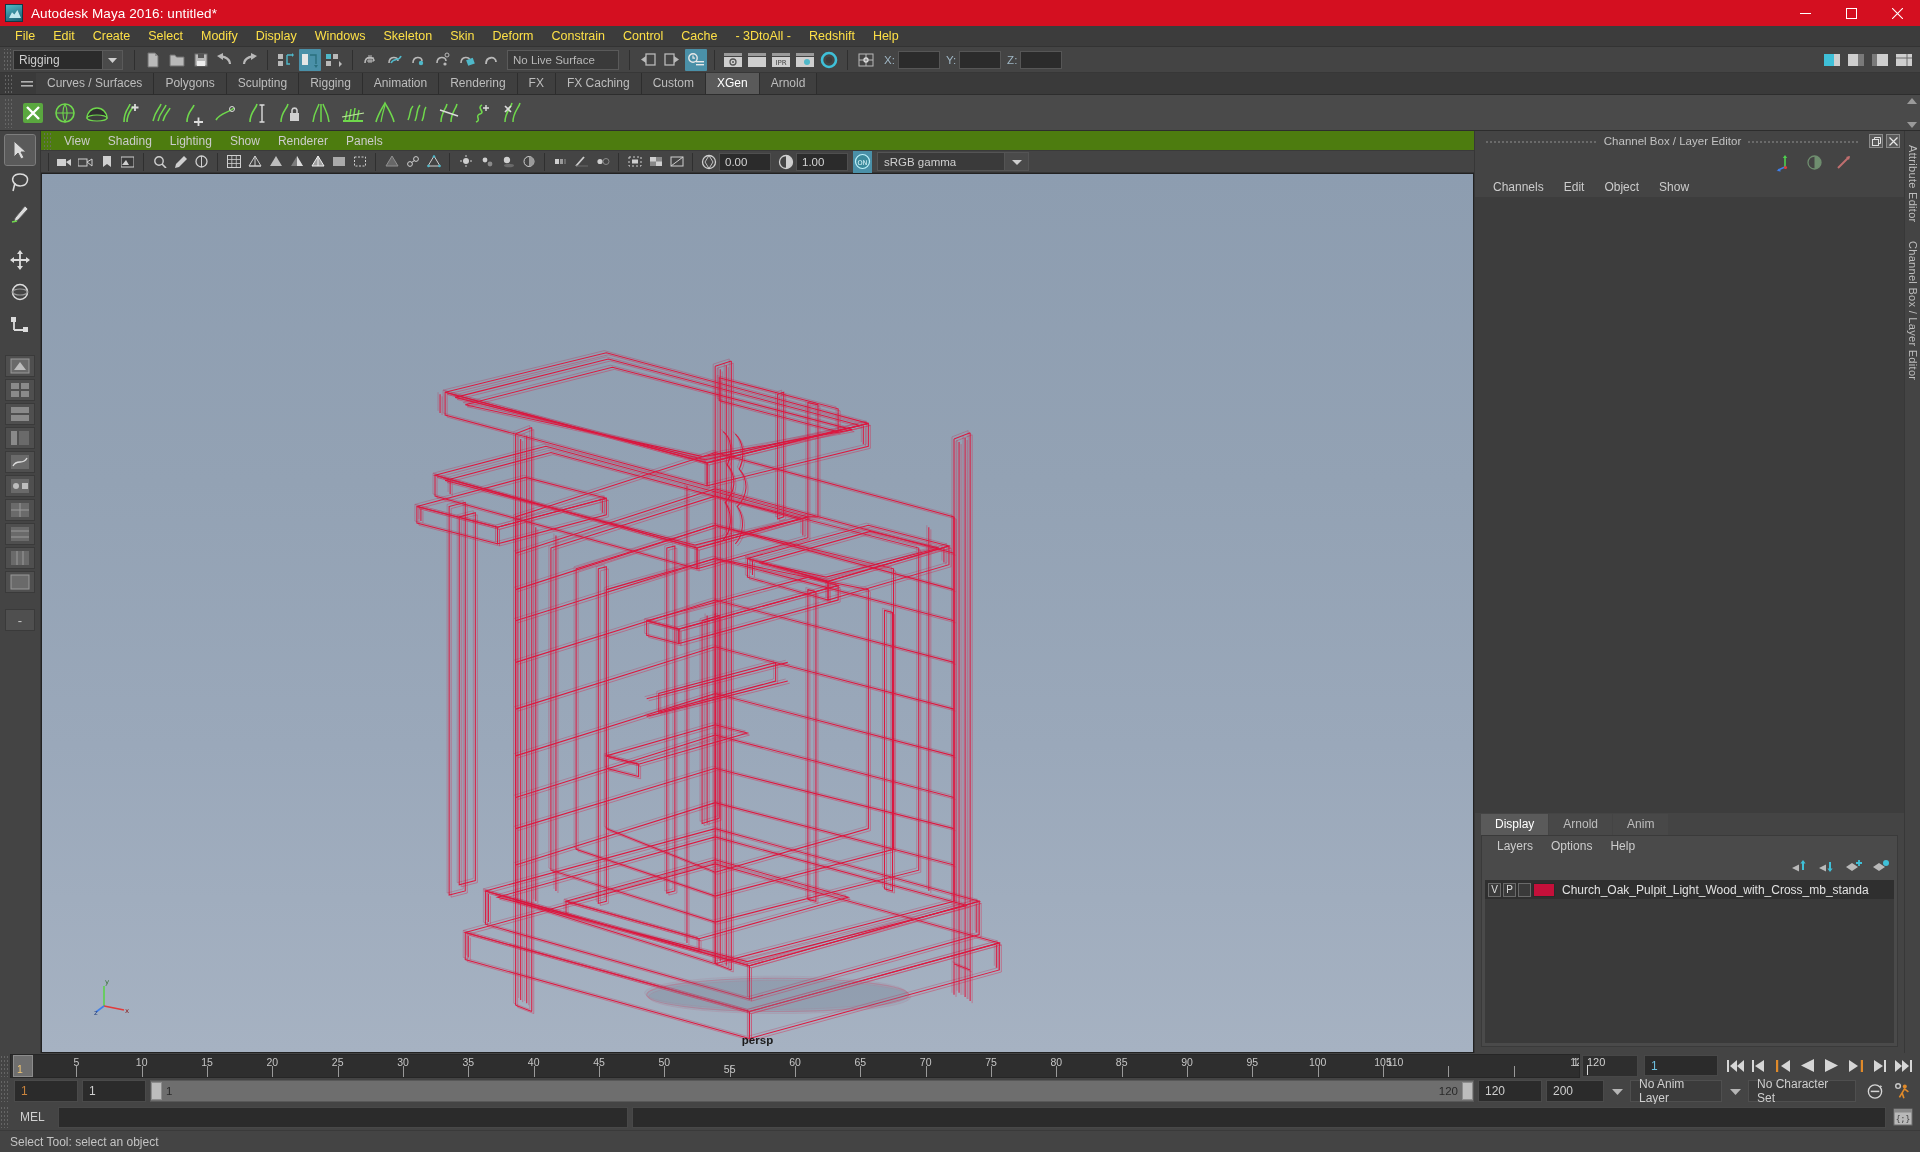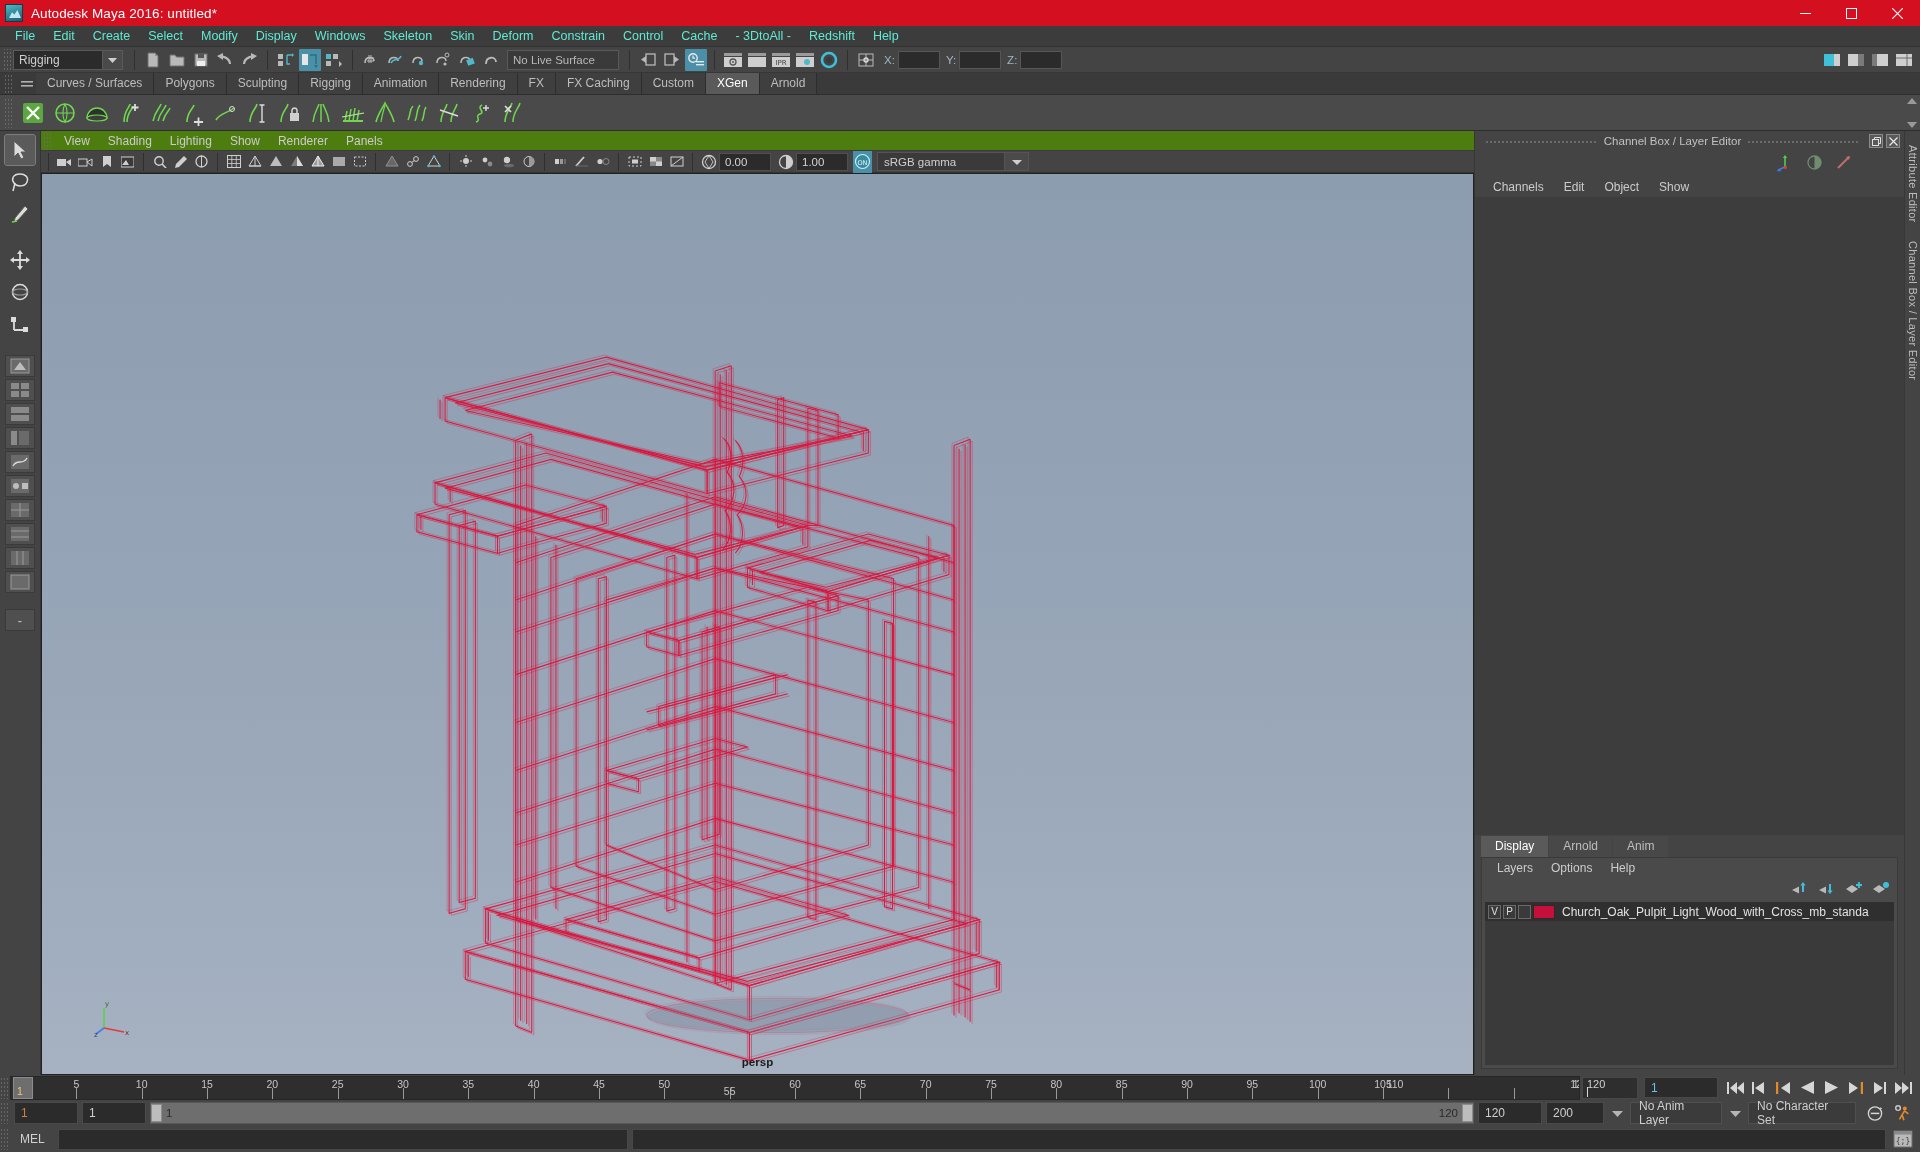--- a/index.html
+++ b/index.html
@@ -33,21 +33,21 @@
     color:#fff; font-size:14px;
   }
   .win-btn svg { display:block; }
 
   
   .menubar {
     height:21px; background:#3c3c3c; display:flex; align-items:center;
     flex:0 0 21px; padding-left:6px; border-bottom:1px solid #333;
   }
   .menubar .mi {
-    padding:0 9px; height:21px; line-height:21px; font-size:12.5px; color:#5eead4;
+    padding:0 9px; height:21px; line-height:21px; font-size:12.5px; color:#fde047;
     white-space:nowrap;
   }
 
   
   .statusline {
     height:26px; background:#444444; display:flex; align-items:center;
     flex:0 0 26px; border-bottom:1px solid #373737; position:relative;
   }
   .grip { width:9px; height:22px; flex:0 0 9px; margin:0 2px;
     background-image:radial-gradient(#6d6d6d 1px, transparent 1px);
@@ -1341,13 +1341,16 @@
     <div class="cmd-output"></div>
     <div class="script-btn">
       <svg width="20" height="18" viewBox="0 0 20 18">
           <rect x="1" y="1" width="18" height="16" fill="#b9b9b9" stroke="#6e6e6e"></rect>
           <rect x="1" y="1" width="18" height="3.5" fill="#8a8a8a"></rect>
           <text x="10" y="13.5" font-size="8" fill="#3a3a3a" text-anchor="middle" font-family="DejaVu Sans Mono">{;}</text>
         </svg>
     </div>
   </div>
 
+  <div class="helpline">
+    <span>Select Tool: select an object</span>
+  </div>
 </div>
 
 </body></html>

